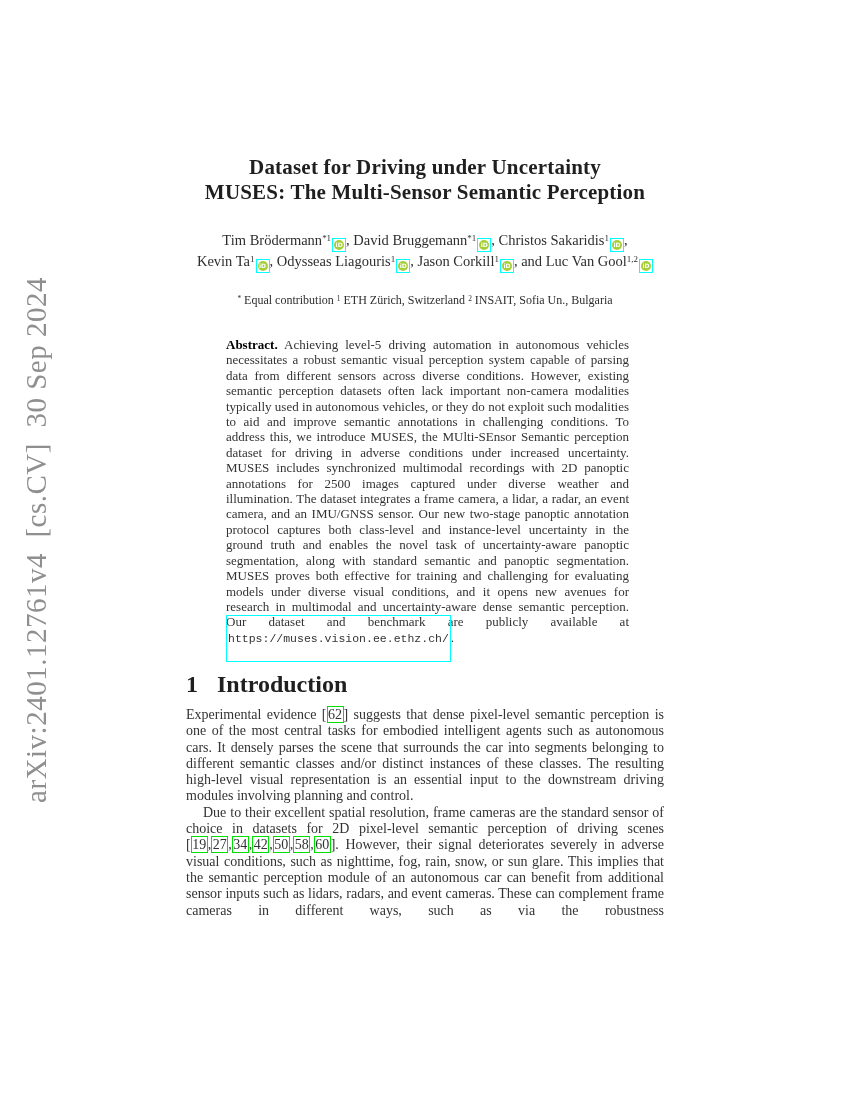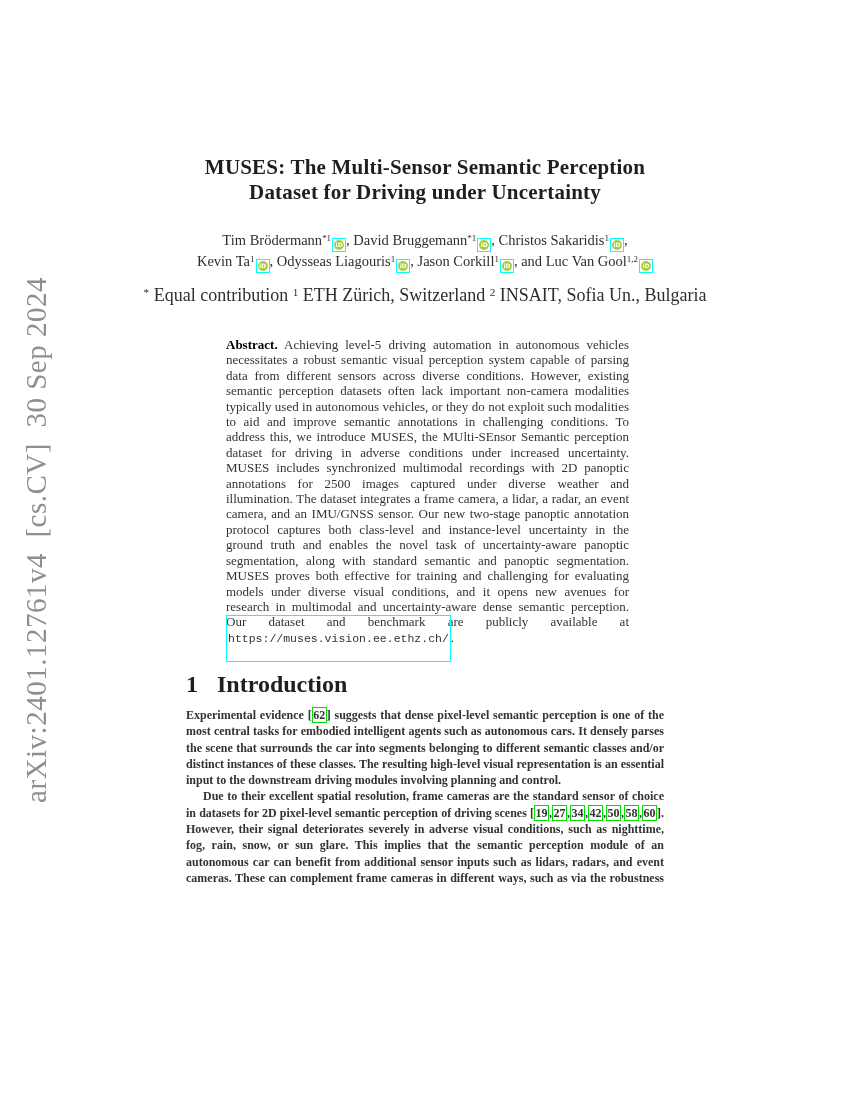--- a/index.html
+++ b/index.html
@@ -18,22 +18,22 @@
   .title {
     position:absolute; top:155px; left:0; width:850px;
     text-align:center; font-weight:bold; font-size:21px; line-height:25px;
     color:#1f1f1f; letter-spacing:0.2px;
   }
   .authors {
     position:absolute; top:231px; left:0; width:850px;
     text-align:center; font-size:14.5px; line-height:19px; color:#2e2e2e;
   }
   .affiliation {
-    position:absolute; top:285px; left:0; width:850px;
-    text-align:center; font-size:18px; color:#2e2e2e;
+    position:absolute; top:293px; left:0; width:850px;
+    text-align:center; font-size:12px; color:#2e2e2e;
   }
   sup.ssup {
     font-size:0.62em; line-height:0; vertical-align:baseline;
     position:relative; top:-0.45em;
   }
   .orcid-link {
     display:inline-block; line-height:0; vertical-align:-2px;
     border:1.5px solid var(--link-box,#00ffff); padding:1px; margin-left:1px;
   }
   .orcid-icon {
@@ -52,39 +52,39 @@
     font-size:11.5px; border:1.5px solid var(--link-box,#00ffff);
     padding:16px 1px; white-space:nowrap;
   }
   .section-heading {
     position:absolute; top:671px; left:186px;
     font-size:24px; font-weight:bold; color:#1f1f1f;
   }
   .sec-num { display:inline-block; width:31px; }
   .body-text {
     position:absolute; top:707px; left:186px; width:478px;
-    font-size:12px; line-height:16.3px; text-align:justify; color:#333333;font-weight:bold;
+    font-size:14px; line-height:16.3px; text-align:justify; color:#333333;
   }
   .body-text p { margin:0; }
   .para-indent { text-indent:17px; }
   .justify-last { text-align-last:justify; }
   .cite {
     border:1px solid var(--cite-box,#00e000); padding:0 0.5px;
   }
 </style>
 </head>
 <body>
 
 <div class="page">
 
   <div class="watermark">arXiv:2401.12761v4  [cs.CV]  30 Sep 2024</div>
 
   <div class="title">
+    <div>Dataset for Driving under Uncertainty</div>
     <div>MUSES: The Multi-Sensor Semantic Perception</div>
-    <div>Dataset for Driving under Uncertainty</div>
   </div>
 
   <div class="authors">
     <div>Tim Brödermann<sup class="ssup">*1</sup><span class="orcid-link"><span class="orcid-icon">iD</span></span>, David Bruggemann<sup class="ssup">*1</sup><span class="orcid-link"><span class="orcid-icon">iD</span></span>, Christos Sakaridis<sup class="ssup">1</sup><span class="orcid-link"><span class="orcid-icon">iD</span></span>,</div>
     <div>Kevin Ta<sup class="ssup">1</sup><span class="orcid-link"><span class="orcid-icon">iD</span></span>, Odysseas Liagouris<sup class="ssup">1</sup><span class="orcid-link"><span class="orcid-icon">iD</span></span>, Jason Corkill<sup class="ssup">1</sup><span class="orcid-link"><span class="orcid-icon">iD</span></span>, and Luc Van Gool<sup class="ssup">1,2</sup><span class="orcid-link"><span class="orcid-icon">iD</span></span></div>
   </div>
 
   <div class="affiliation"><sup class="ssup">*</sup> Equal contribution <sup class="ssup">1</sup> ETH Zürich, Switzerland <sup class="ssup">2</sup> INSAIT, Sofia Un., Bulgaria</div>
 
   <div class="abstract"><b>Abstract.</b> Achieving level-5 driving automation in autonomous vehicles necessitates a robust semantic visual perception system capable of parsing data from different sensors across diverse conditions. However, existing semantic perception datasets often lack important non-camera modalities typically used in autonomous vehicles, or they do not exploit such modalities to aid and improve semantic annotations in challenging conditions. To address this, we introduce MUSES, the MUlti-SEnsor Semantic perception dataset for driving in adverse conditions under increased uncertainty. MUSES includes synchronized multimodal recordings with 2D panoptic annotations for 2500 images captured under diverse weather and illumination. The dataset integrates a frame camera, a lidar, a radar, an event camera, and an IMU/GNSS sensor. Our new two-stage panoptic annotation protocol captures both class-level and instance-level uncertainty in the ground truth and enables the novel task of uncertainty-aware panoptic segmentation, along with standard semantic and panoptic segmentation. MUSES proves both effective for training and challenging for evaluating models under diverse visual conditions, and it opens new avenues for research in multimodal and uncertainty-aware dense semantic perception. Our dataset and benchmark are publicly available at <span class="mono-link">https://muses.vision.ee.ethz.ch/</span>.</div>

